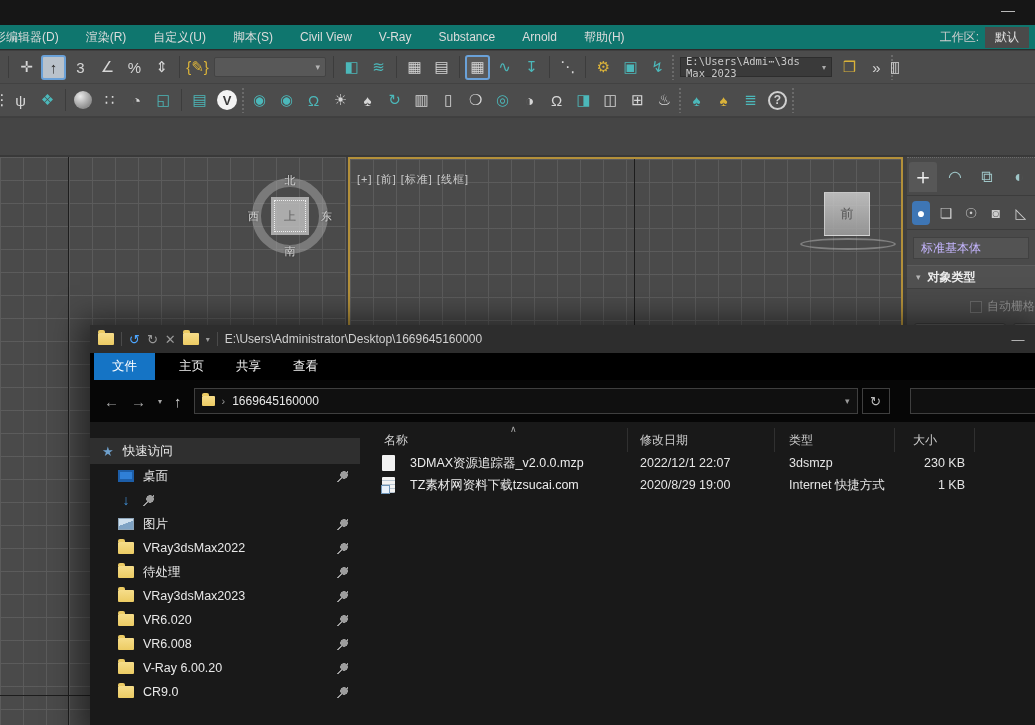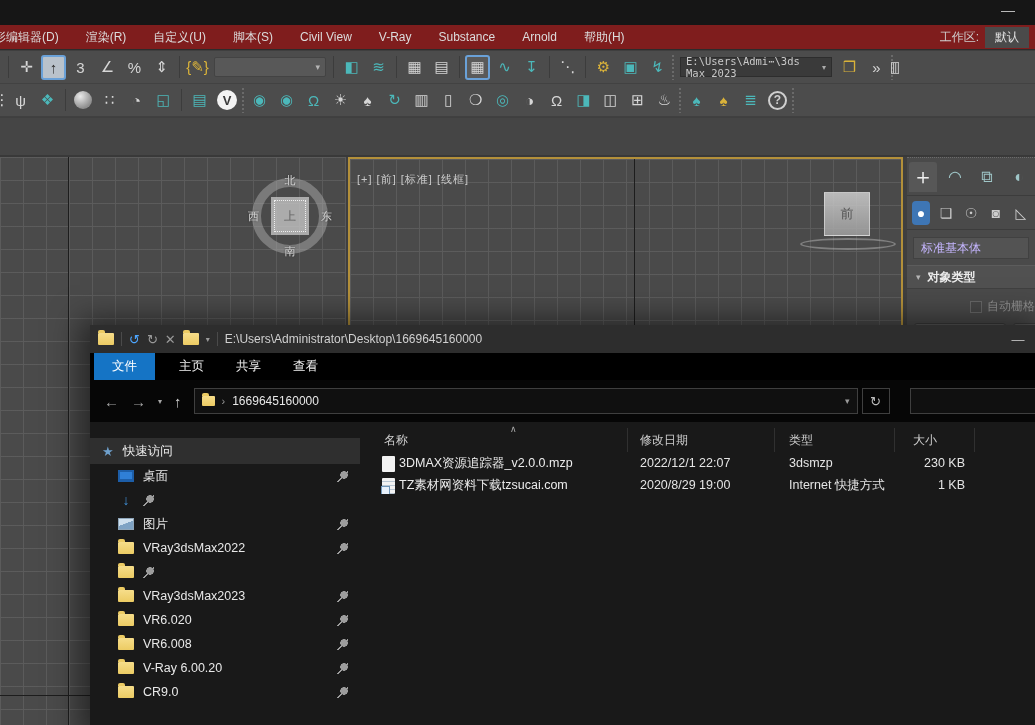--- a/index.html
+++ b/index.html
@@ -5,21 +5,21 @@
   * { margin:0; padding:0; box-sizing:border-box; }
   html,body { background:#222; }
   #root {
     position:relative; width:1035px; height:725px; overflow:hidden;
     font-family:"Liberation Sans","DejaVu Sans",sans-serif;
     background:#3f3f3f; -webkit-font-smoothing:antialiased;
   }
   
   .max-title { position:absolute; left:0; top:0; width:1035px; height:25px; background:#161616; }
   .max-title .winbtn { position:absolute; right:14px; top:2px; color:#b9b9b9; font-size:14px; width:26px; text-align:center; cursor:default; }
-  .max-menu { position:absolute; left:0; top:25px; width:1035px; height:25px; background:#7f1d1d; border-bottom:1px solid #2c2c2c; display:flex; align-items:center; gap:27px; color:#dcdcdc; font-size:12px; }
+  .max-menu { position:absolute; left:0; top:25px; width:1035px; height:25px; background:#0f766e; border-bottom:1px solid #2c2c2c; display:flex; align-items:center; gap:27px; color:#dcdcdc; font-size:12px; }
   .max-menu .mi { white-space:nowrap; }
   .max-menu .mi:first-child { margin-left:-6px; }
   .max-menu .ws-wrap { margin-left:auto; display:flex; align-items:center; gap:6px; padding-right:6px; }
   .max-menu .ws { color:#cfcfcf; }
   .max-menu .wsv { background:#4a4a4a; color:#e2e2e2; padding:2px 10px; }
   .max-tb { position:absolute; left:0; width:1035px; background:#4c4c4c; display:flex; align-items:center; }
   #tb1 { top:51px; height:33px; border-bottom:1px solid #424242; padding-left:4px; }
   #tb2 { top:84px; height:33px; border-bottom:1px solid #404040; padding-left:2px; }
   .tbi { display:inline-flex; align-items:center; justify-content:center; width:25px; height:25px; margin:0 1px; color:#d6d6d6; font-size:15px; border-radius:3px; flex:none; }
   .tbi.teal { color:#4cb8ba; }
@@ -116,21 +116,21 @@
   .fp-head { height:24px; display:flex; align-items:center; color:#cfcfcf; font-size:12px; position:relative; }
   .hc { height:100%; display:flex; align-items:center; border-right:1px solid #303030; flex:none; }
   .hc.c-name { width:268px; padding-left:24px; }
   .hc.c-date { width:147px; padding-left:12px; }
   .hc.c-type { width:120px; padding-left:14px; }
   .hc.c-size { width:80px;  padding-left:18px; }
   .sort { position:absolute; left:150px; top:-4px; color:#aaa; font-size:9px; }
   .frow { height:22px; display:flex; align-items:center; font-size:12.5px; color:#ececec; margin-top:0; }
   .frow:first-of-type { margin-top:6px; }
   .fc { flex:none; white-space:nowrap; overflow:hidden; }
-  .fc.c-name { width:268px; padding-left:22px; display:flex; align-items:flex-end; gap:4px; }
+  .fc.c-name { width:268px; padding-left:22px; display:flex; align-items:flex-start; gap:15px; }
   .fc.c-date { width:147px; padding-left:12px; color:#e4e4e4; }
   .fc.c-type { width:120px; padding-left:14px; color:#e4e4e4; }
   .fc.c-size { width:80px; text-align:right; padding-right:10px; color:#e4e4e4; }
 </style>
 </head>
 <body>
 
 <div id="root">
 
   <div class="max-title">
@@ -334,20 +334,21 @@
           <span class="lbl">图片</span>
           <span class="pin"></span>
         </div>
         <div class="sb-item">
           <span class="folder"></span>
           <span class="lbl">VRay3dsMax2022</span>
           <span class="pin"></span>
         </div>
         <div class="sb-item">
           <span class="folder"></span>
+          <span class="lbl">待处理</span>
           <span class="pin"></span>
         </div>
         <div class="sb-item">
           <span class="folder"></span>
           <span class="lbl">VRay3dsMax2023</span>
           <span class="pin"></span>
         </div>
         <div class="sb-item">
           <span class="folder"></span>
           <span class="lbl">VR6.020</span>

